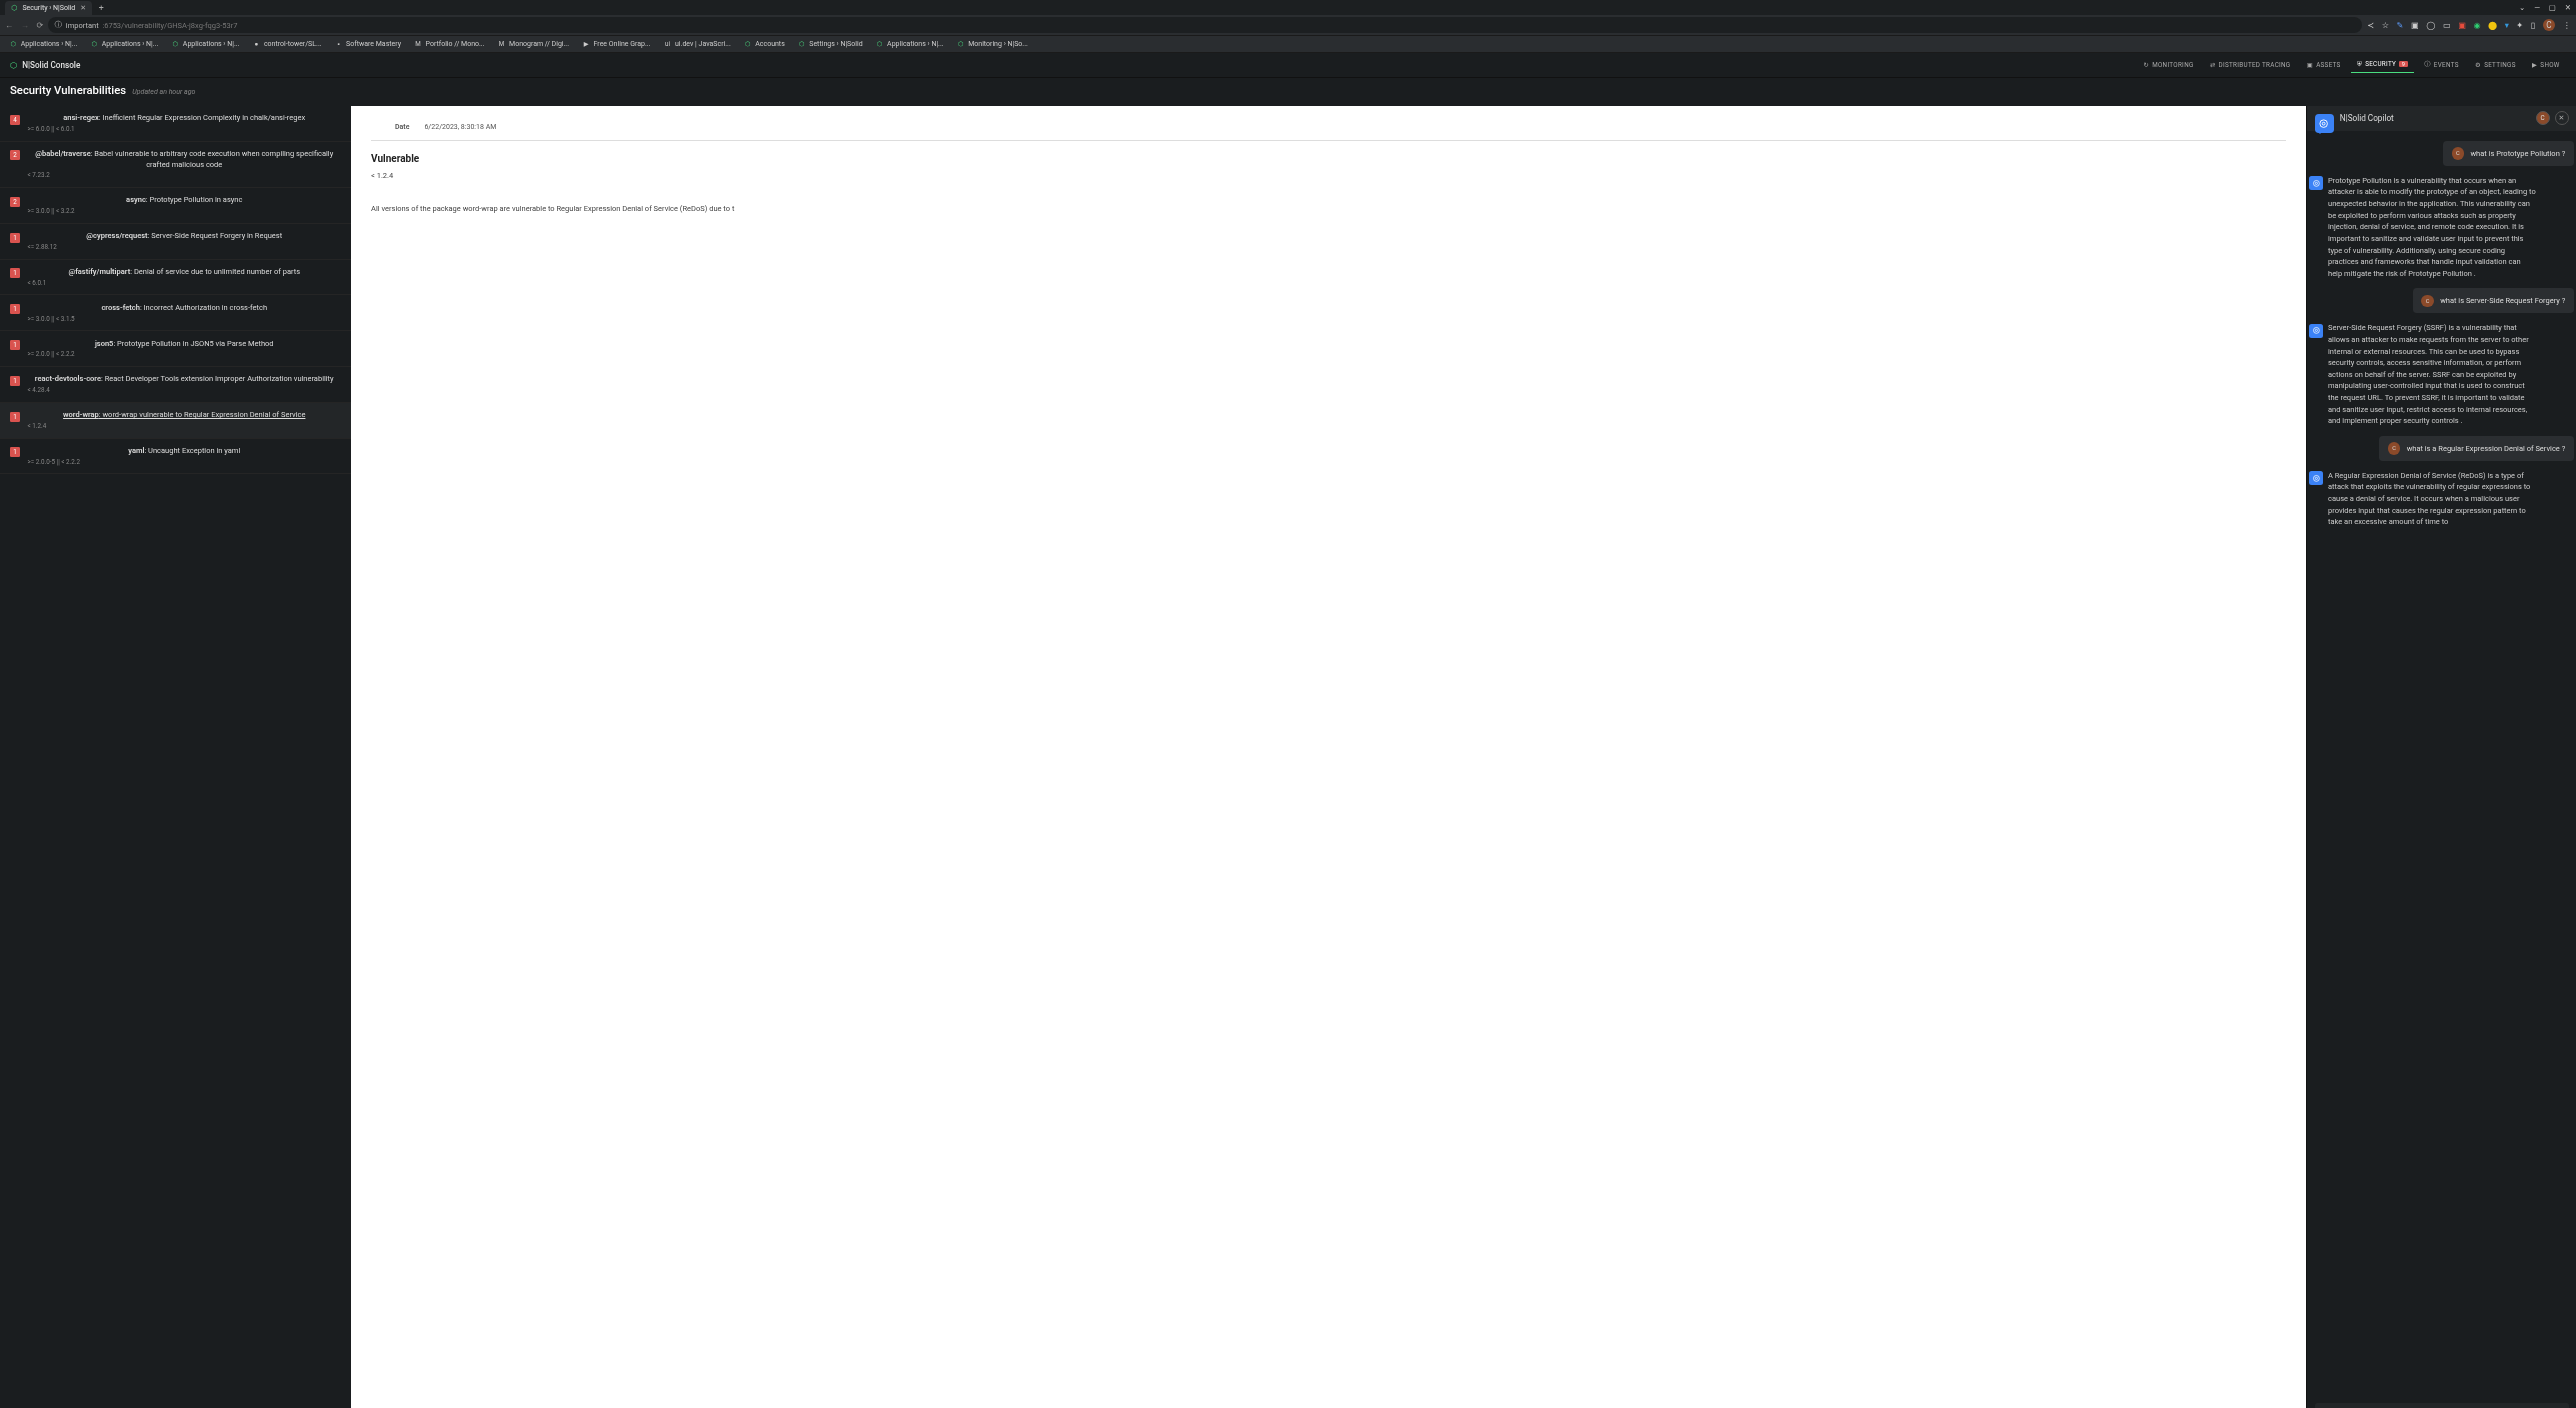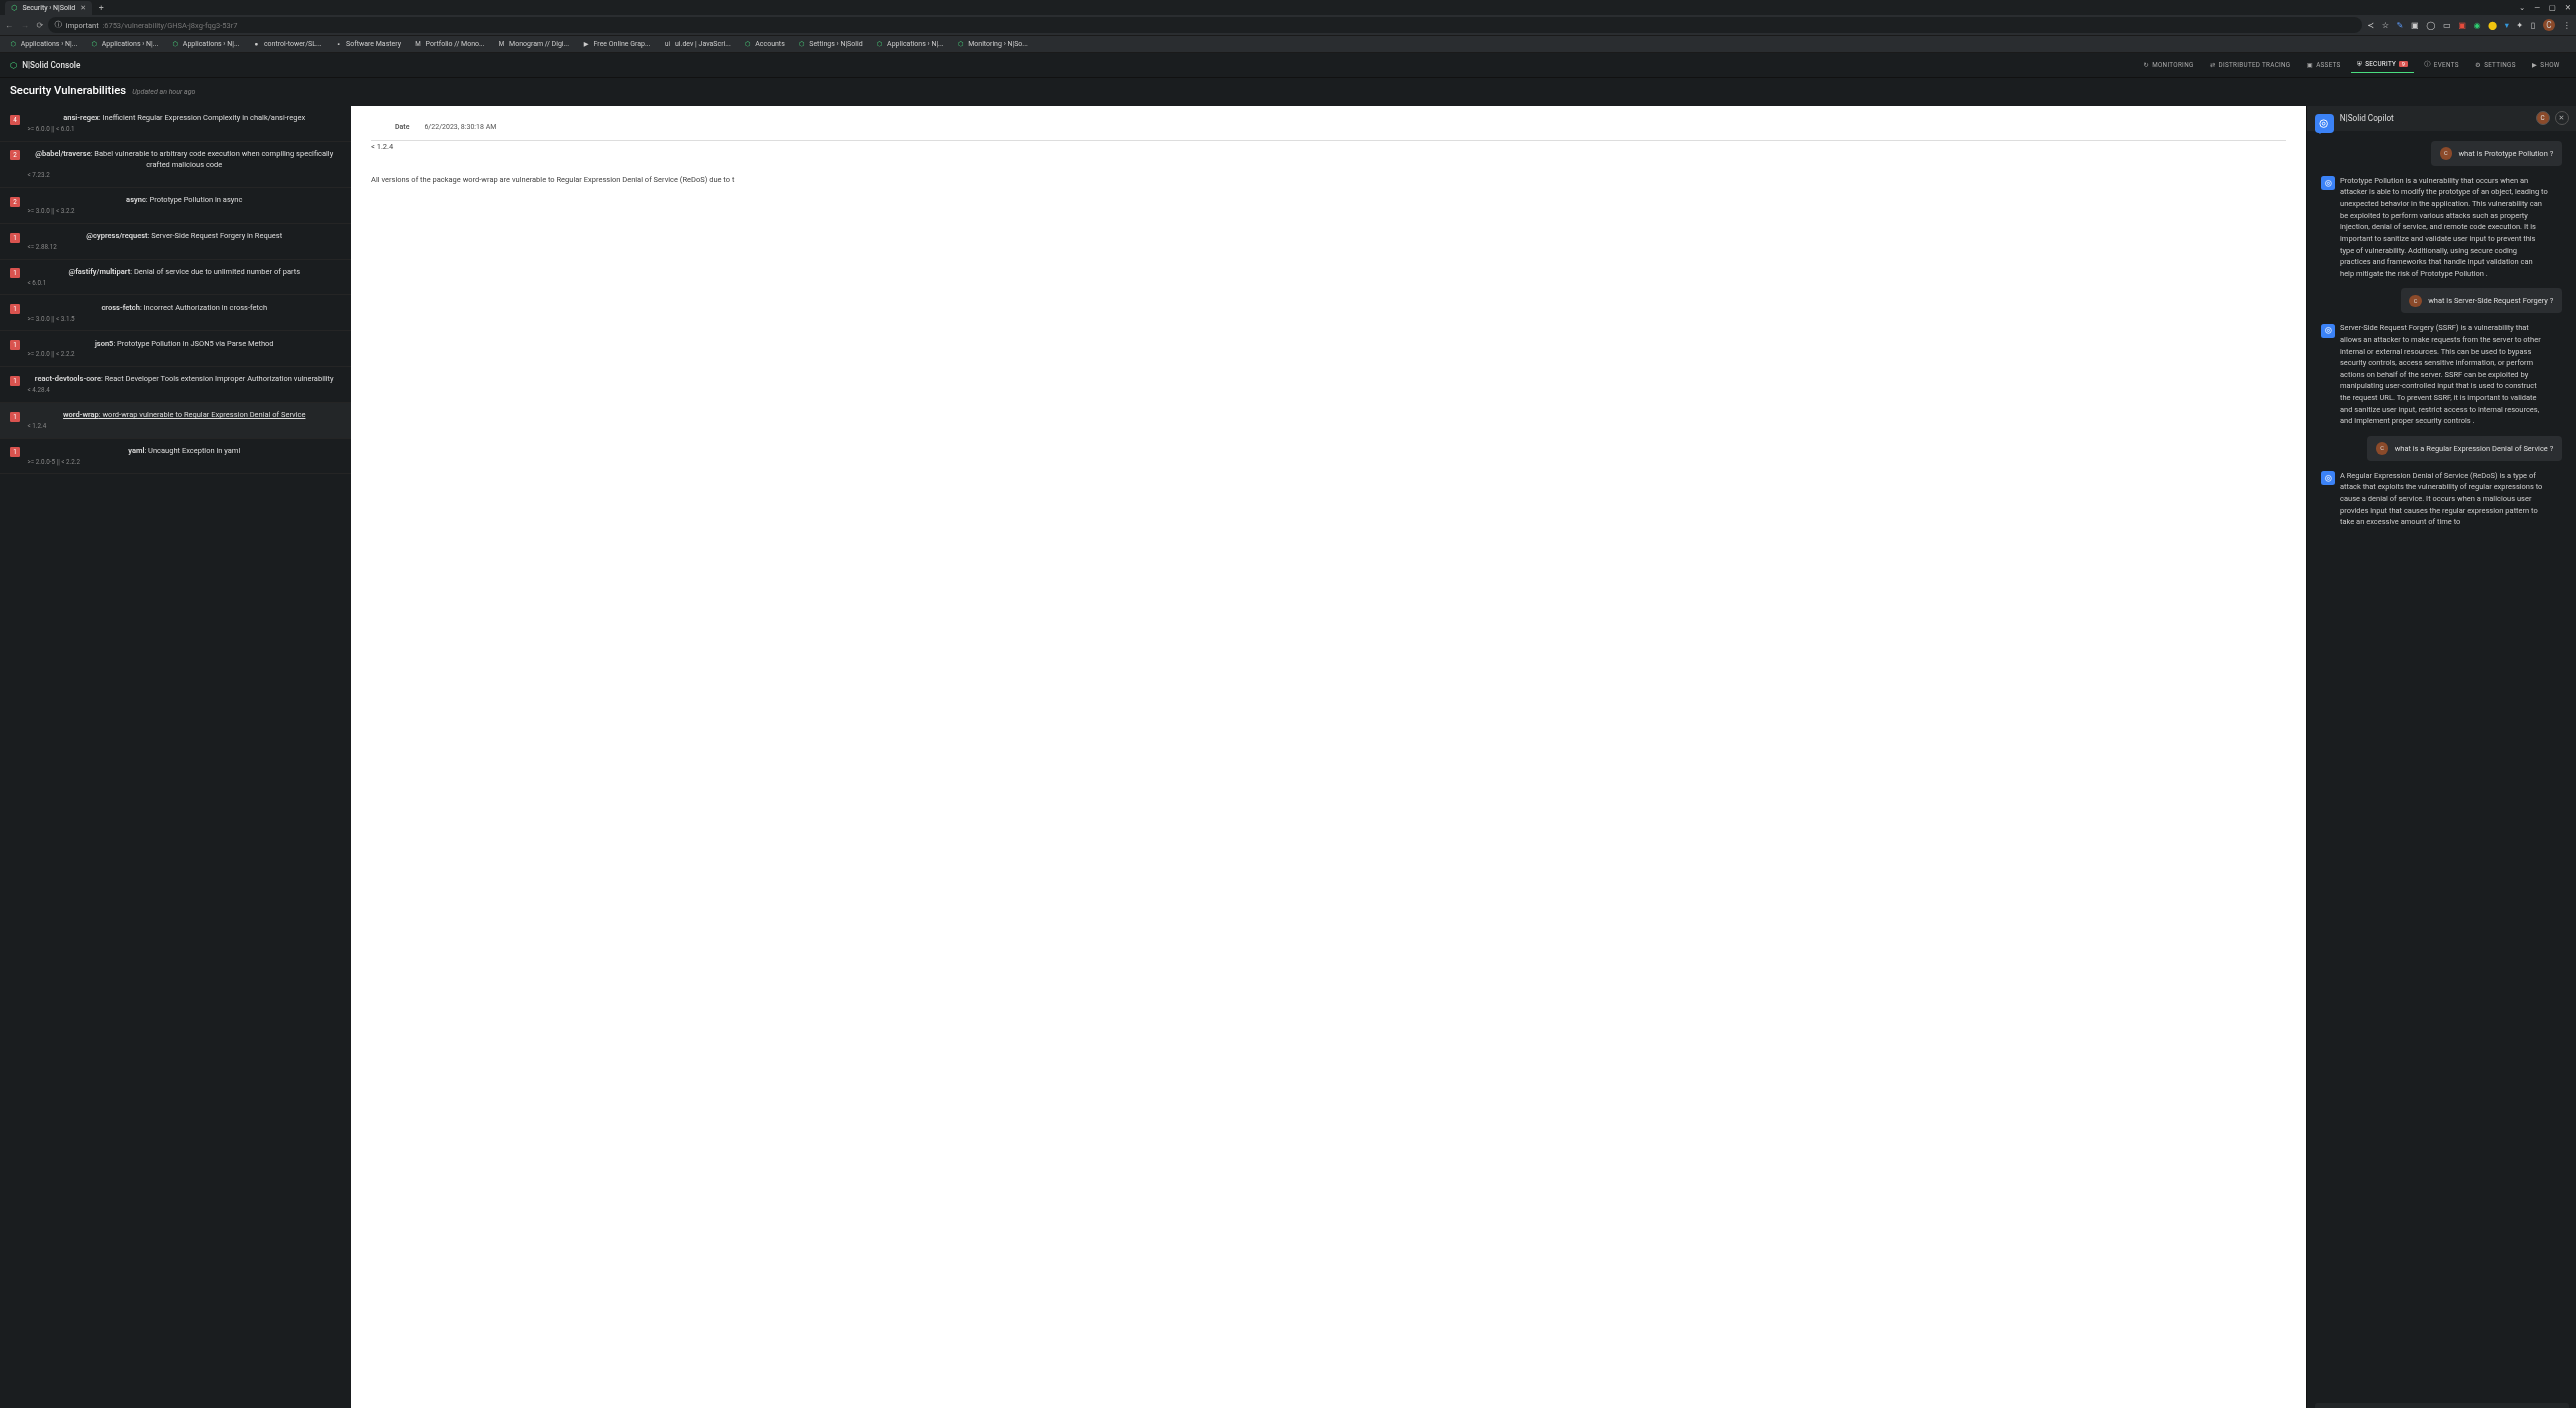--- a/index.html
+++ b/index.html
@@ -71,21 +71,21 @@
 .copilot { width: 270px; background: #1a1d1f; display: flex; flex-direction: column; border-left: 0.6px solid #111; }
 .copilot-header { background: #232628; height: 25px; display: flex; align-items: center; padding: 0 7.5px; gap: 6.3px; position: relative; }
 .copilot-bot-icon { width: 19px; height: 19px; background: #3b82f6; border-radius: 3.8px; display: flex; align-items: center; justify-content: center; position: relative; top: 5px; }
 .copilot-bot-icon::after { content: ""; position: absolute; bottom: -3.8px; left: 2.5px; border: 3.8px solid transparent; border-top-color: #3b82f6; }
 .copilot-bot-icon svg { width: 11.3px; height: 11.3px; }
 .copilot-title { font-size: 8.2px; color: #ddd; }
 .copilot-header-right { margin-left: auto; display: flex; gap: 5px; }
 .copilot-avatar { width: 14px; height: 14px; border-radius: 50%; background: #8b4a2a; display: flex; align-items: center; justify-content: center; font-size: 6.3px; border: 0.6px solid #555; }
 .copilot-close { width: 14px; height: 14px; border-radius: 50%; border: 0.6px solid #555; display: flex; align-items: center; justify-content: center; font-size: 7px; cursor: pointer; color: #aaa; }
 
-.copilot-messages { flex: 1; overflow-y: auto; padding: 10px 14px; display: flex; flex-direction: column; gap: 8.8px; }
+.copilot-messages { flex: 1; overflow-y: auto; padding: 10px 2px; display: flex; flex-direction: column; gap: 8.8px; }
 .msg-row { display: flex; gap: 5px; }
 .msg-row.user { justify-content: flex-end; }
 .msg-avatar-bot { width: 14px; height: 14px; background: #3b82f6; border-radius: 2.5px; flex-shrink: 0; display: flex; align-items: center; justify-content: center; margin-top: 1.3px; }
 .msg-avatar-bot svg { width: 8.8px; height: 8.8px; }
 .msg-avatar-user { width: 12.6px; height: 12.6px; background: #8b4a2a; border-radius: 50%; flex-shrink: 0; display: flex; align-items: center; justify-content: center; font-size: 5.7px; }
 .msg-bubble-user { background: #2b2e31; border-radius: 3.8px; padding: 6.3px 8.8px; font-size: 7.5px; color: #ddd; display: flex; align-items: center; gap: 6.3px; max-width: 85%; }
 .msg-text-bot { font-size: 7.5px; color: #ccc; line-height: 1.55; max-width: 208px; }
 
 .copilot-input { padding: 6.3px 7.5px 8.8px; }
 .copilot-input-box { background: #232628; border-radius: 2.5px; height: 24px; display: flex; align-items: center; padding: 0 7.5px; font-size: 7.5px; color: #888; gap: 2.5px; }
@@ -309,20 +309,21 @@
           <div class="vuln-range">&gt;= 2.0.0-5 || &lt; 2.2.2</div>
         </div>
       </div>
     </div>
 
   <div class="detail">
     <div class="detail-meta">
       <span class="detail-meta-label">Date</span>
       <span>6/22/2023, 8:30:18 AM</span>
     </div>
+    <div class="detail-section-title">Vulnerable</div>
     <div class="detail-body">&lt; 1.2.4</div>
     <div class="detail-body" style="margin-top:21px">All versions of the package word-wrap are vulnerable to Regular Expression Denial of Service (ReDoS) due to t</div>
   </div>
 
   <div class="copilot">
     <div class="copilot-header">
       <div class="copilot-bot-icon">
         <svg viewBox="0 0 24 24" fill="none" stroke="#fff" stroke-width="2">
             <circle cx="12" cy="12" r="8"></circle>
             <circle cx="12" cy="12" r="3"></circle>

